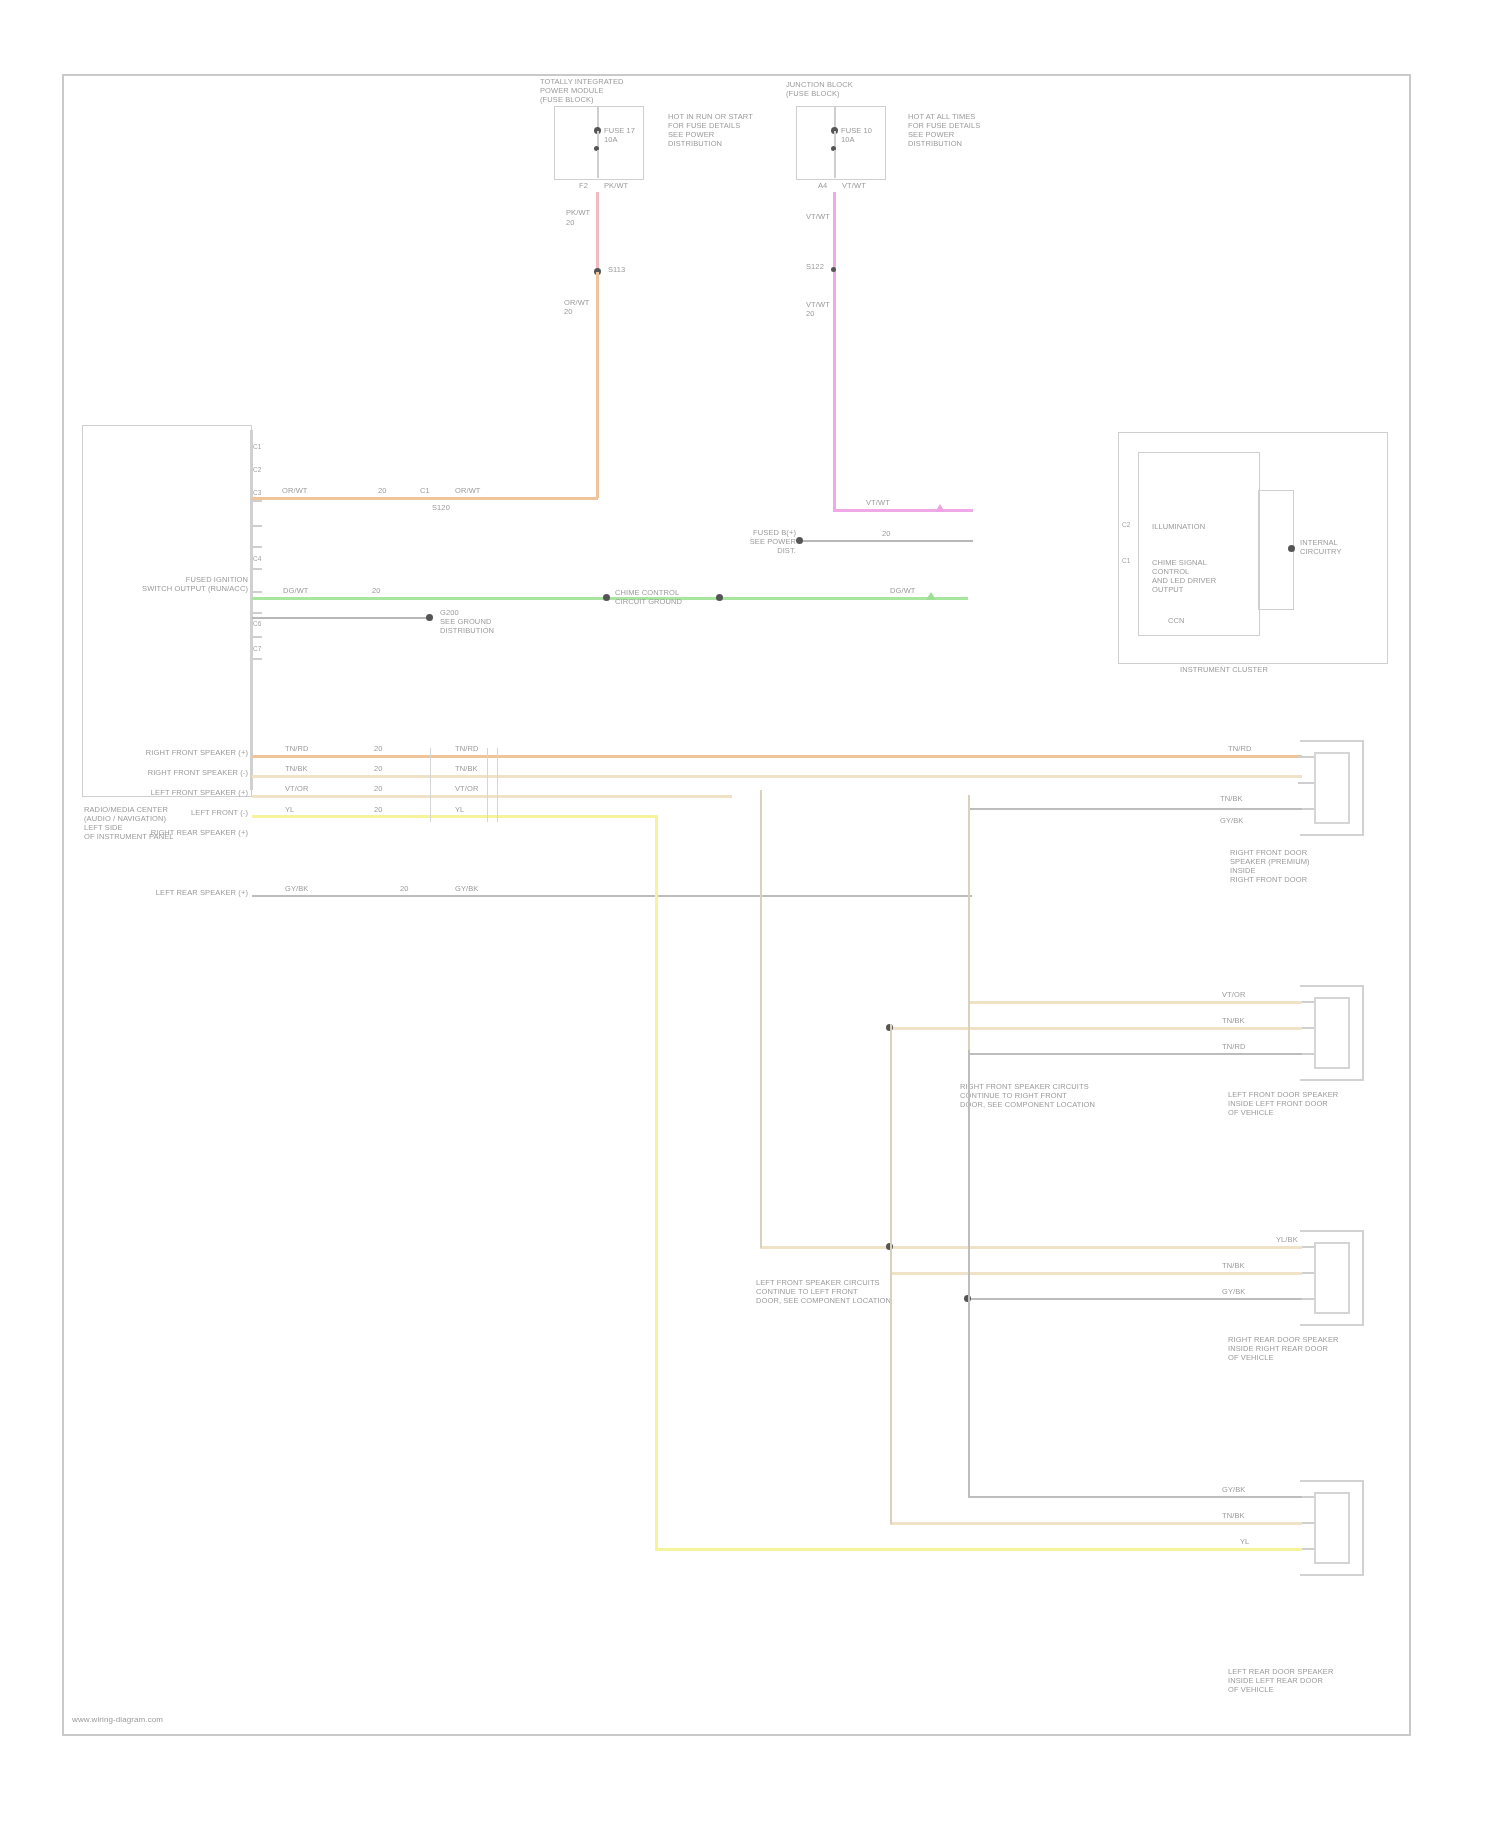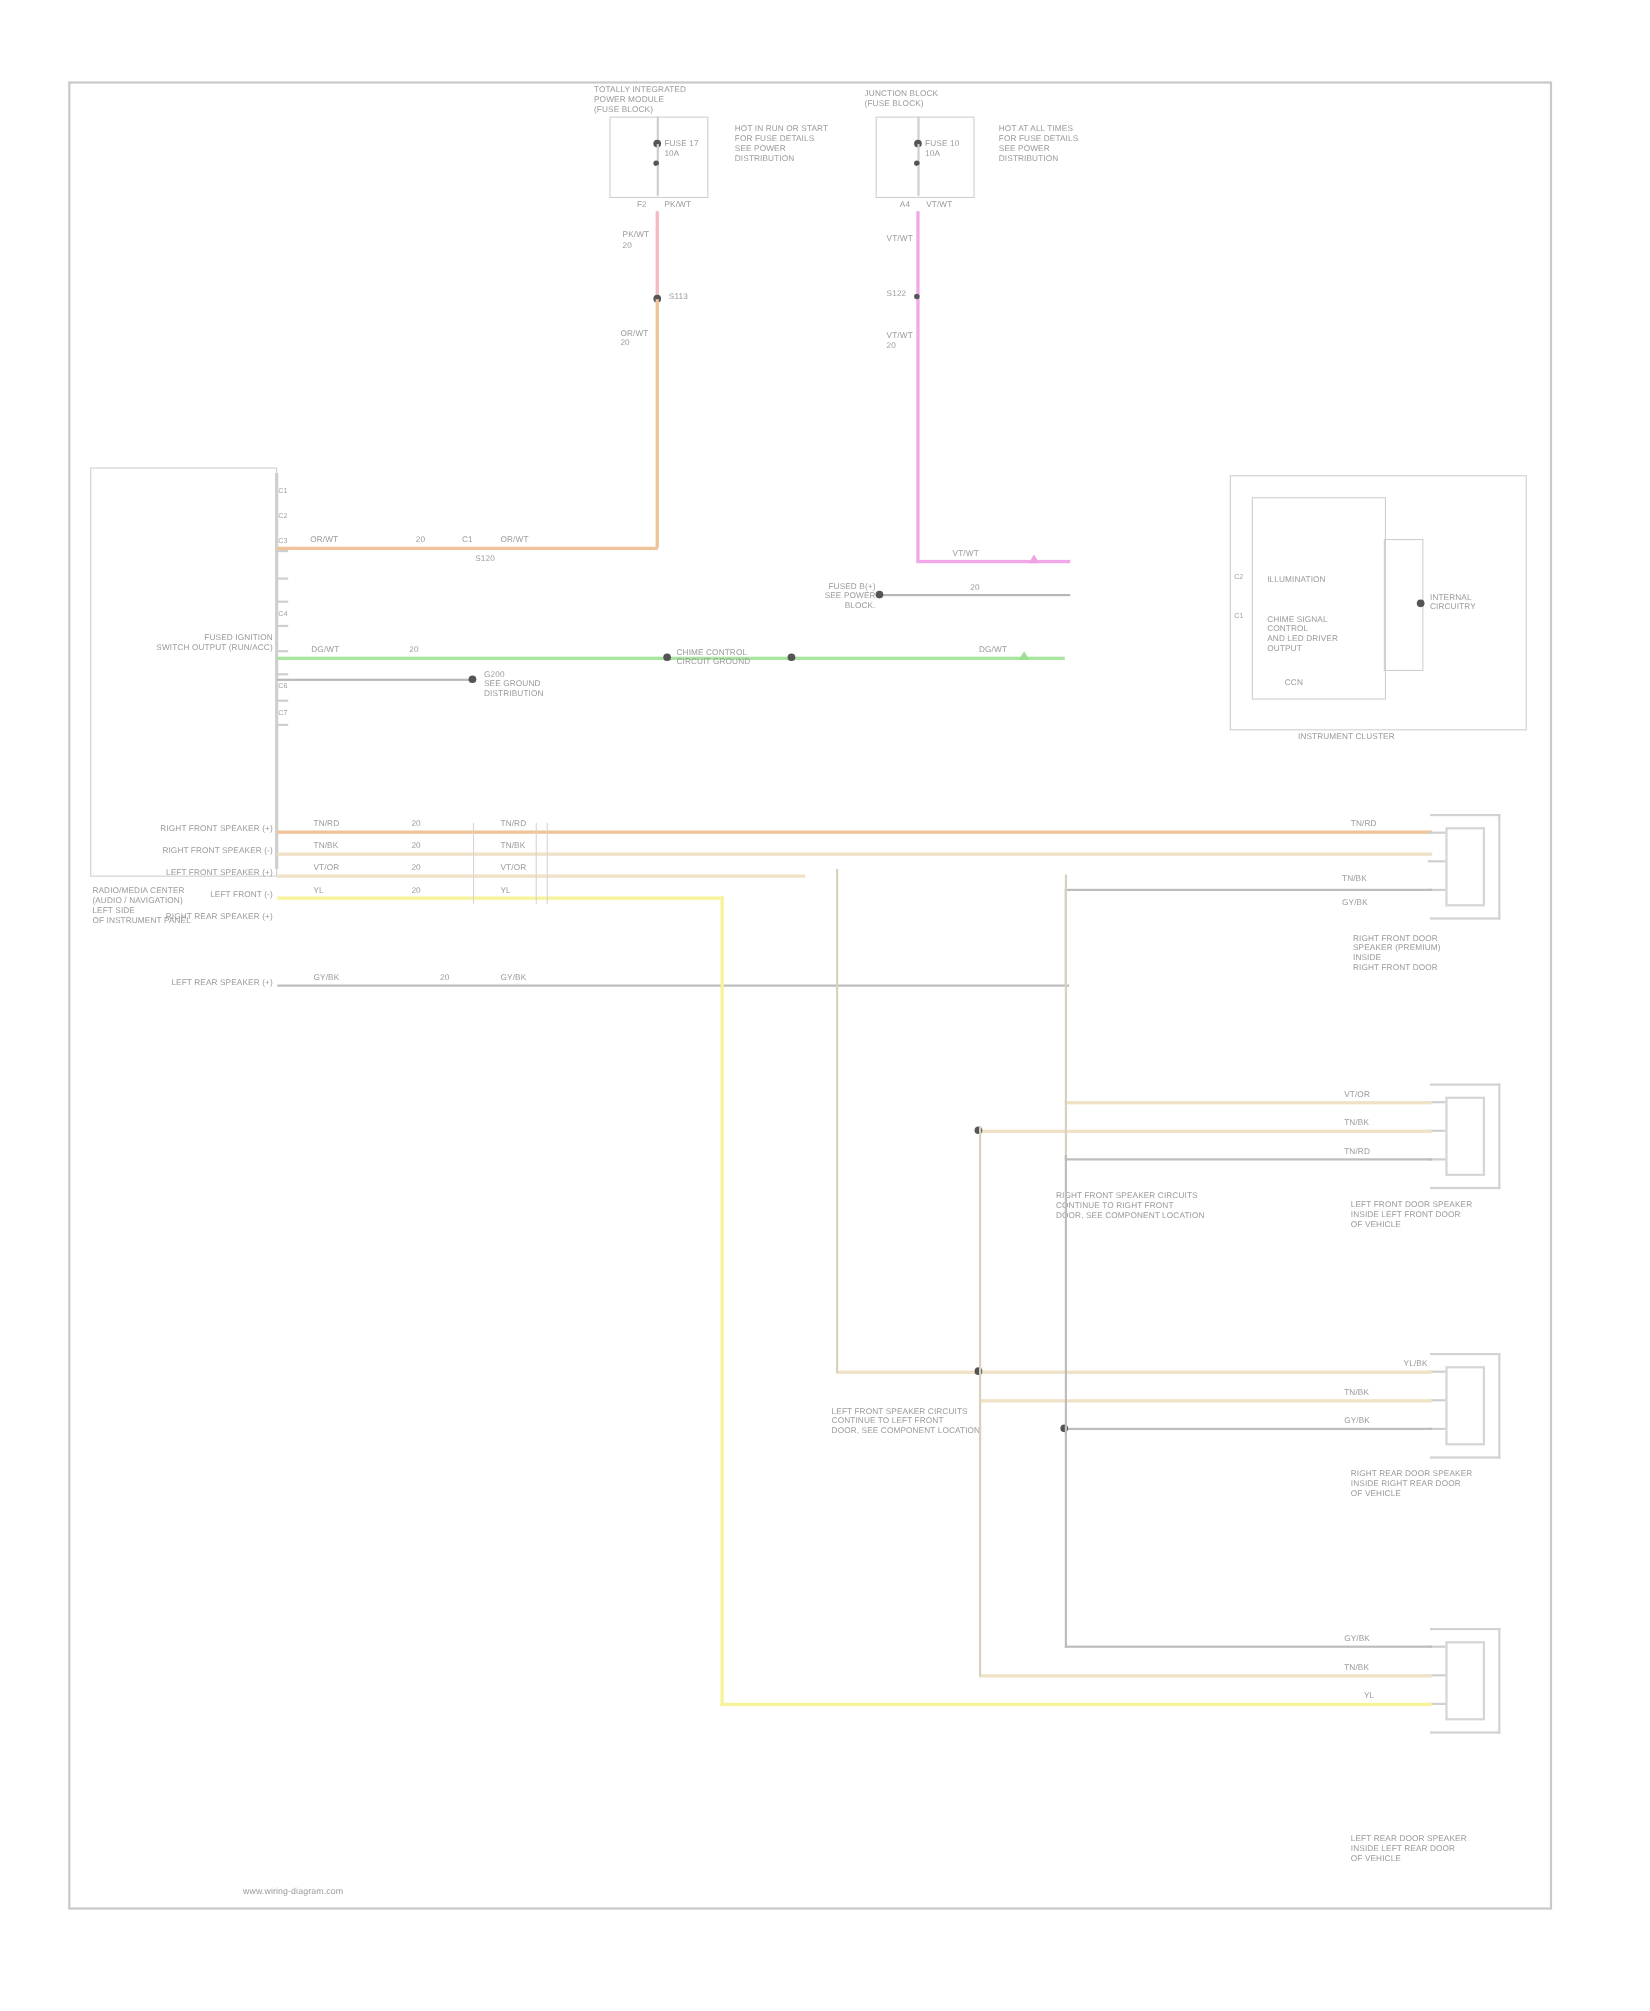--- a/index.html
+++ b/index.html
@@ -144,21 +144,21 @@
 SEE GROUND
 DISTRIBUTION</div>
 
   <div class="wire wh" style="left:833px;top:509px;width:140px;background:#f0a8e8;"></div>
   <div class="lbl" style="left:866px;top:498px;width:40px;">VT/WT</div>
   <div class="tri" style="left:935px;top:504px;border-bottom:8px solid #eda3e5;"></div>
 
   <div class="hline" style="left:800px;top:540px;width:173px;background:#b8b8b8;height:2px;"></div>
   <div class="lbl r" style="left:700px;top:528px;width:96px;">FUSED B(+)
 SEE POWER
-BLOCK.</div>
+DIST.</div>
   <div class="dot" style="left:796px;top:537px;"></div>
   <div class="lbl" style="left:882px;top:529px;">20</div>
 
   <div class="box" style="left:1118px;top:432px;width:268px;height:230px;"></div>
   <div class="box" style="left:1138px;top:452px;width:120px;height:182px;"></div>
   <div class="box" style="left:1258px;top:490px;width:34px;height:118px;"></div>
   <div class="lbl" style="left:1152px;top:522px;width:110px;">ILLUMINATION</div>
   <div class="lbl" style="left:1152px;top:558px;width:110px;">CHIME SIGNAL
 CONTROL
 AND LED DRIVER
@@ -289,15 +289,15 @@
   <div class="lbl" style="left:1222px;top:1485px;width:44px;">GY/BK</div>
   <div class="wire wh" style="left:890px;top:1522px;width:412px;background:#efe2c6;"></div>
   <div class="lbl" style="left:1222px;top:1511px;width:44px;">TN/BK</div>
   <div class="wire wh" style="left:655px;top:1548px;width:647px;background:#f7f39a;"></div>
   <div class="lbl" style="left:1240px;top:1537px;width:30px;">YL</div>
 
   <div class="vline" style="left:968px;top:1050px;height:448px;width:2px;background:#bdbdbd;"></div>
   <div class="vline" style="left:890px;top:1024px;height:500px;width:2px;background:#d8d2bd;"></div>
   <div class="vline" style="left:655px;top:815px;height:735px;width:3px;background:#f7f39a;"></div>
 
-  <div class="lbl" style="left:72px;top:1715px;width:240px;font-size:8px;text-align:right;">www.wiring-diagram.com</div>
+  <div class="lbl" style="left:72px;top:1715px;width:240px;font-size:8px;">www.wiring-diagram.com</div>
 
 </div>
 
 </body></html>

